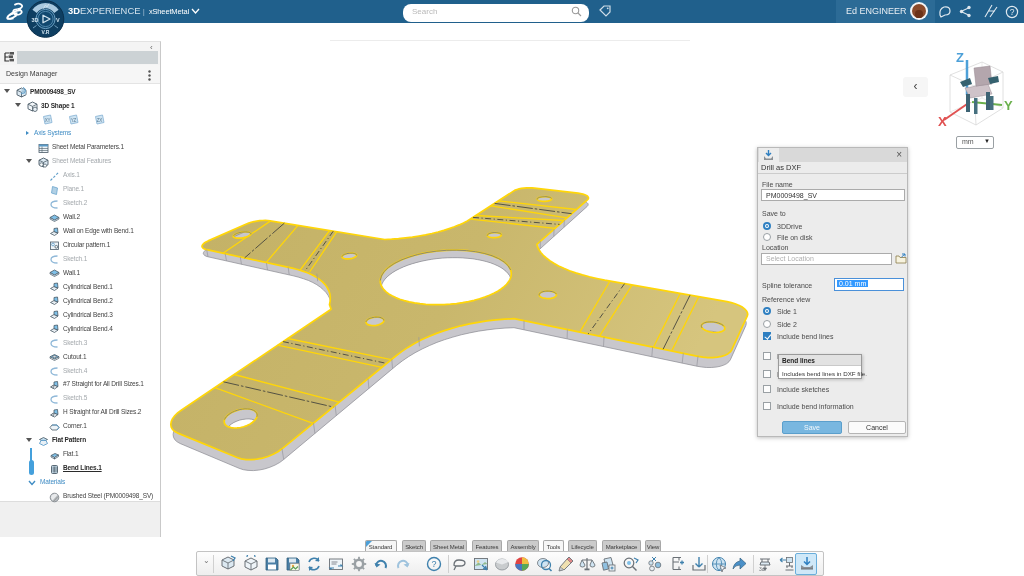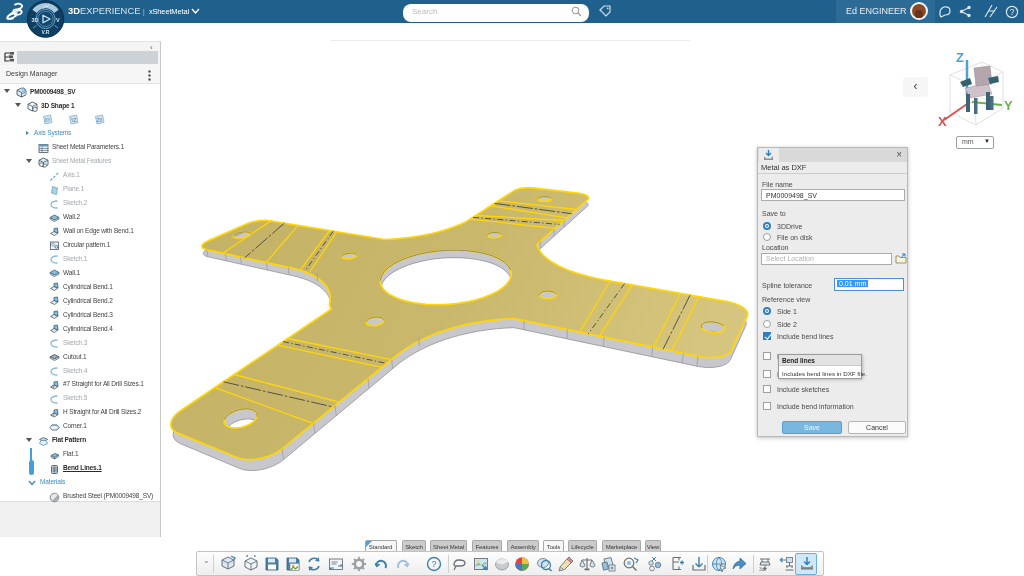--- a/index.html
+++ b/index.html
@@ -497,21 +497,21 @@
   </div>
 
 <div id="dlg">
  <div style="position:absolute;left:0;top:0;width:100%;height:14px;background:#d9d9d9"></div>
  <div style="position:absolute;left:1px;top:0;width:20px;height:14px;background:#ececec"></div>
  <svg class="abs" style="left:4px;top:1px" width="13" height="13" viewBox="0 0 13 13">
       <path d="M6.5 1 L6.5 6 M4 4 L6.5 6.5 L9 4" stroke="#2e7fc1" stroke-width="1.4" fill="none"></path>
       <path d="M2 7 L4 9.5 L9 9.5 L11 7 L11 11 L2 11 Z" fill="#8a8f94"></path>
     </svg>
  <div style="position:absolute;right:5px;top:1px;font-size:10px;color:#555">×</div>
- <div style="position:absolute;left:3px;top:15px;font-size:7.5px;color:#333">Metal as DXF</div>
+ <div style="position:absolute;left:3px;top:15px;font-size:7.5px;color:#333">Drill as DXF</div>
  <div style="position:absolute;left:0;top:25px;width:100%;height:1px;background:#cccccc"></div>
  <div class="dlbl" style="left:4px;top:33px">File name</div>
  <div class="dinp" style="left:3px;top:41px;width:144px;height:12px">
       <span style="position:absolute;left:4px;top:1.5px">PM0009498_SV</span>
     </div>
  <div class="dlbl" style="left:4px;top:62px">Save to</div>
  <div class="radio sel" style="left:5px;top:74px"></div>
     <div class="dlbl" style="left:19px;top:75px">3DDrive</div>
  <div class="radio" style="left:5px;top:85px"></div>
     <div class="dlbl" style="left:19px;top:86px">File on disk</div>

